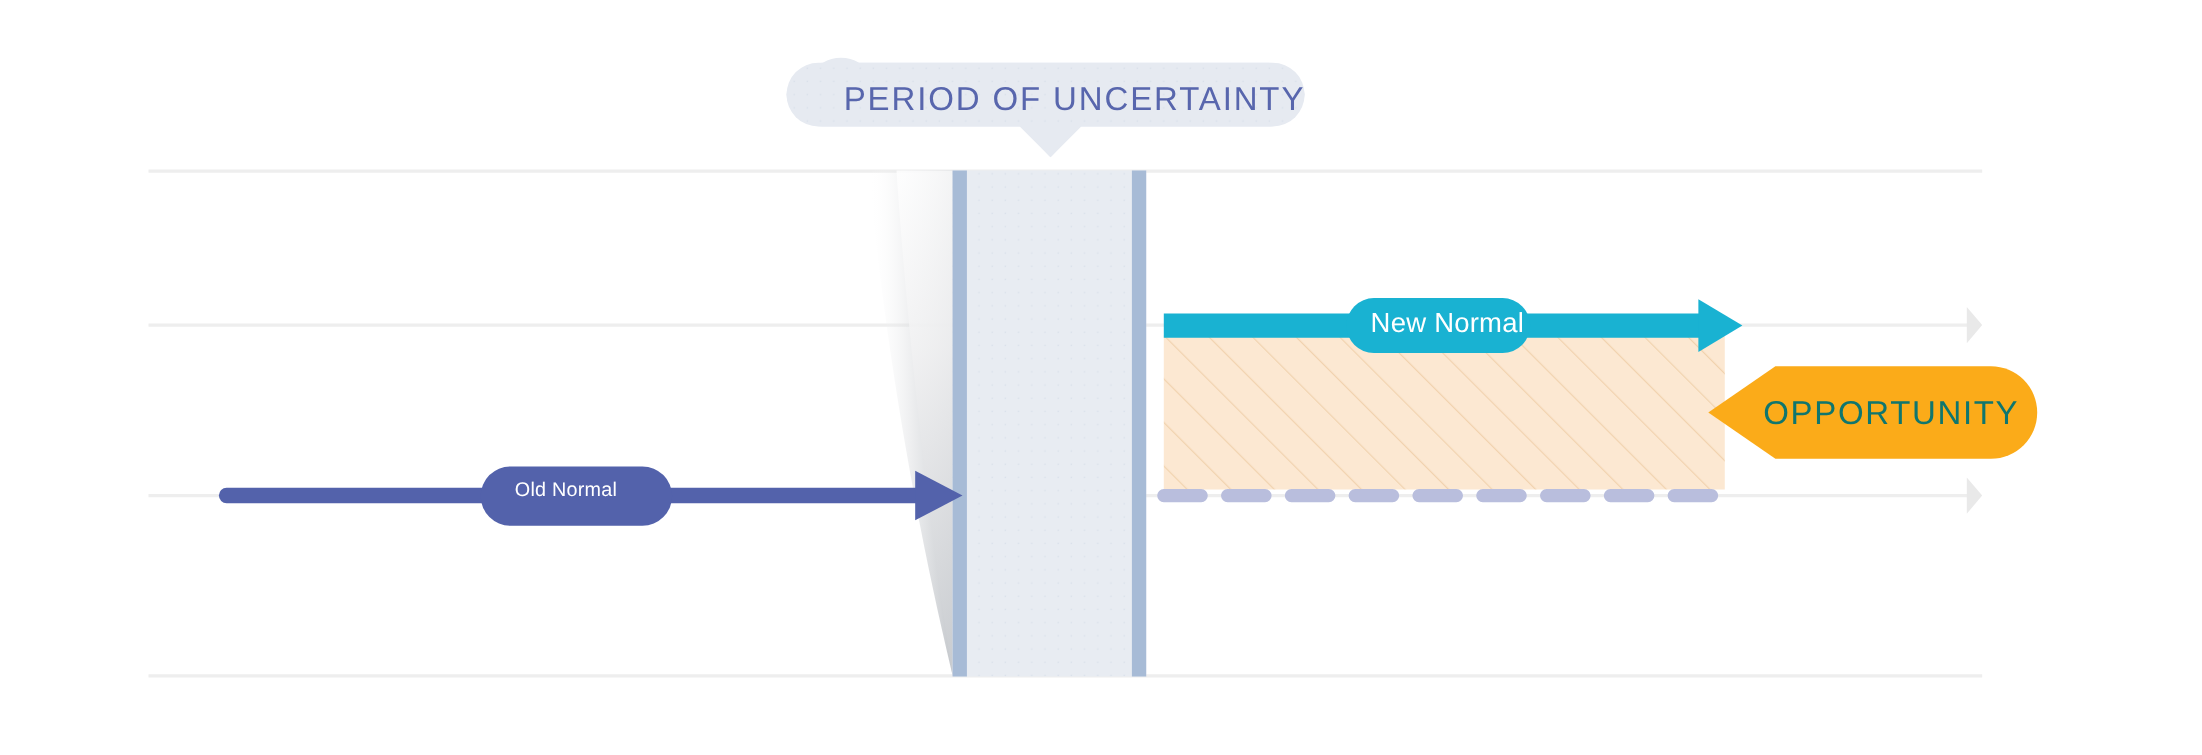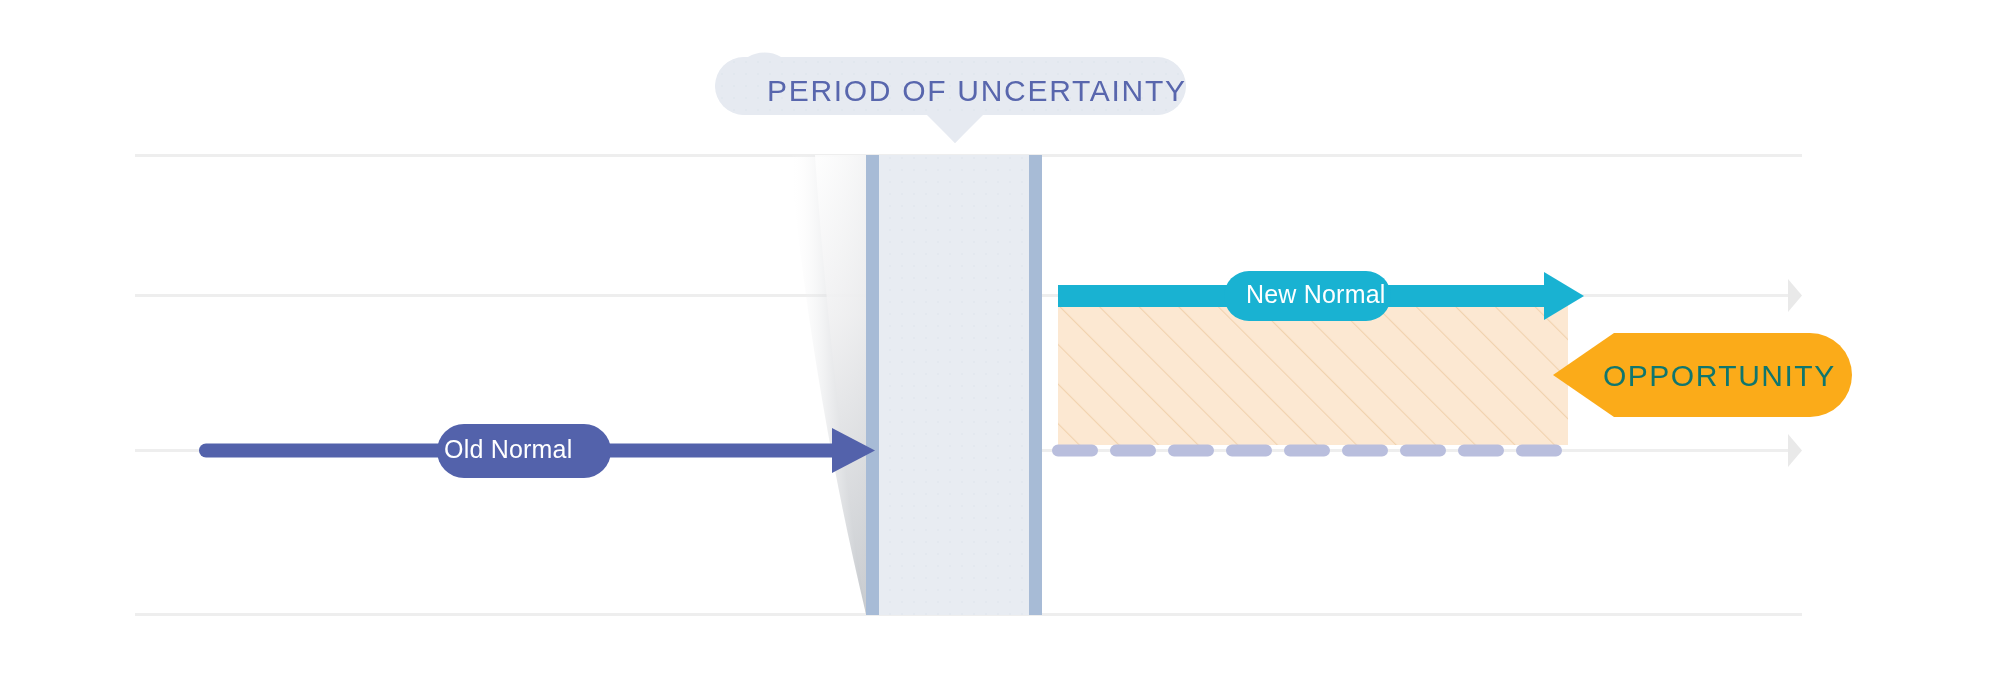--- a/index.html
+++ b/index.html
@@ -26,22 +26,22 @@
     width: 2002px;
     height: 686px;
     display: block;
   }
   .abs-text {
     position: absolute;
     white-space: nowrap;
     font-family: "Liberation Sans", sans-serif;
   }
   #old-normal-text {
-    left: 444px; top: 435px;
-    font-size: 25px;
+    left: 468px; top: 435px;
+    font-size: 18px;
     color: #ffffff;
     letter-spacing: 0.2px;
   }
   #new-normal-text {
     left: 1234px; top: 280px;
     font-size: 25px;
     color: #ffffff;
     letter-spacing: 0.2px;
     margin-left: 12px;
   }

